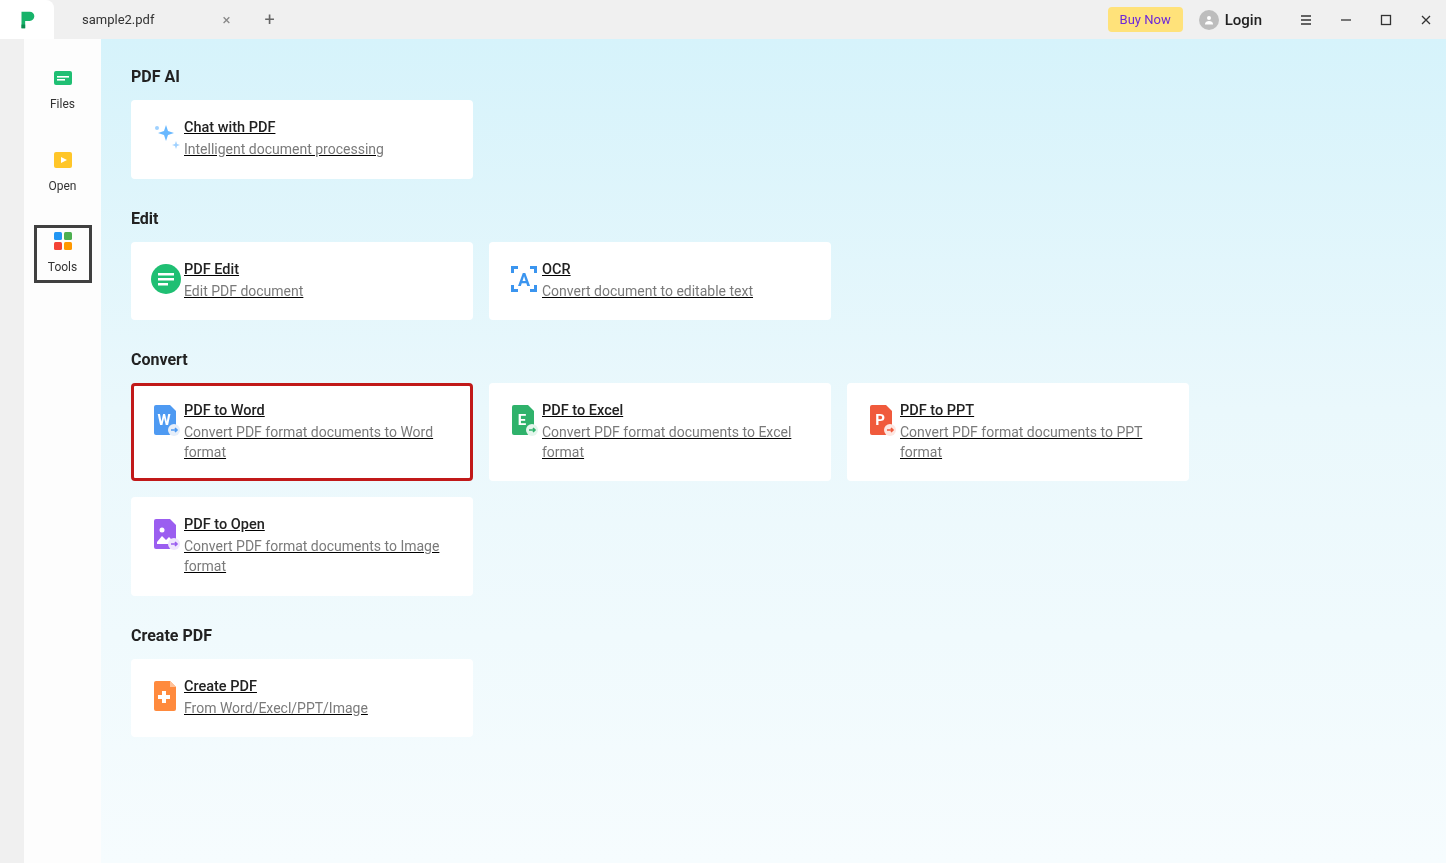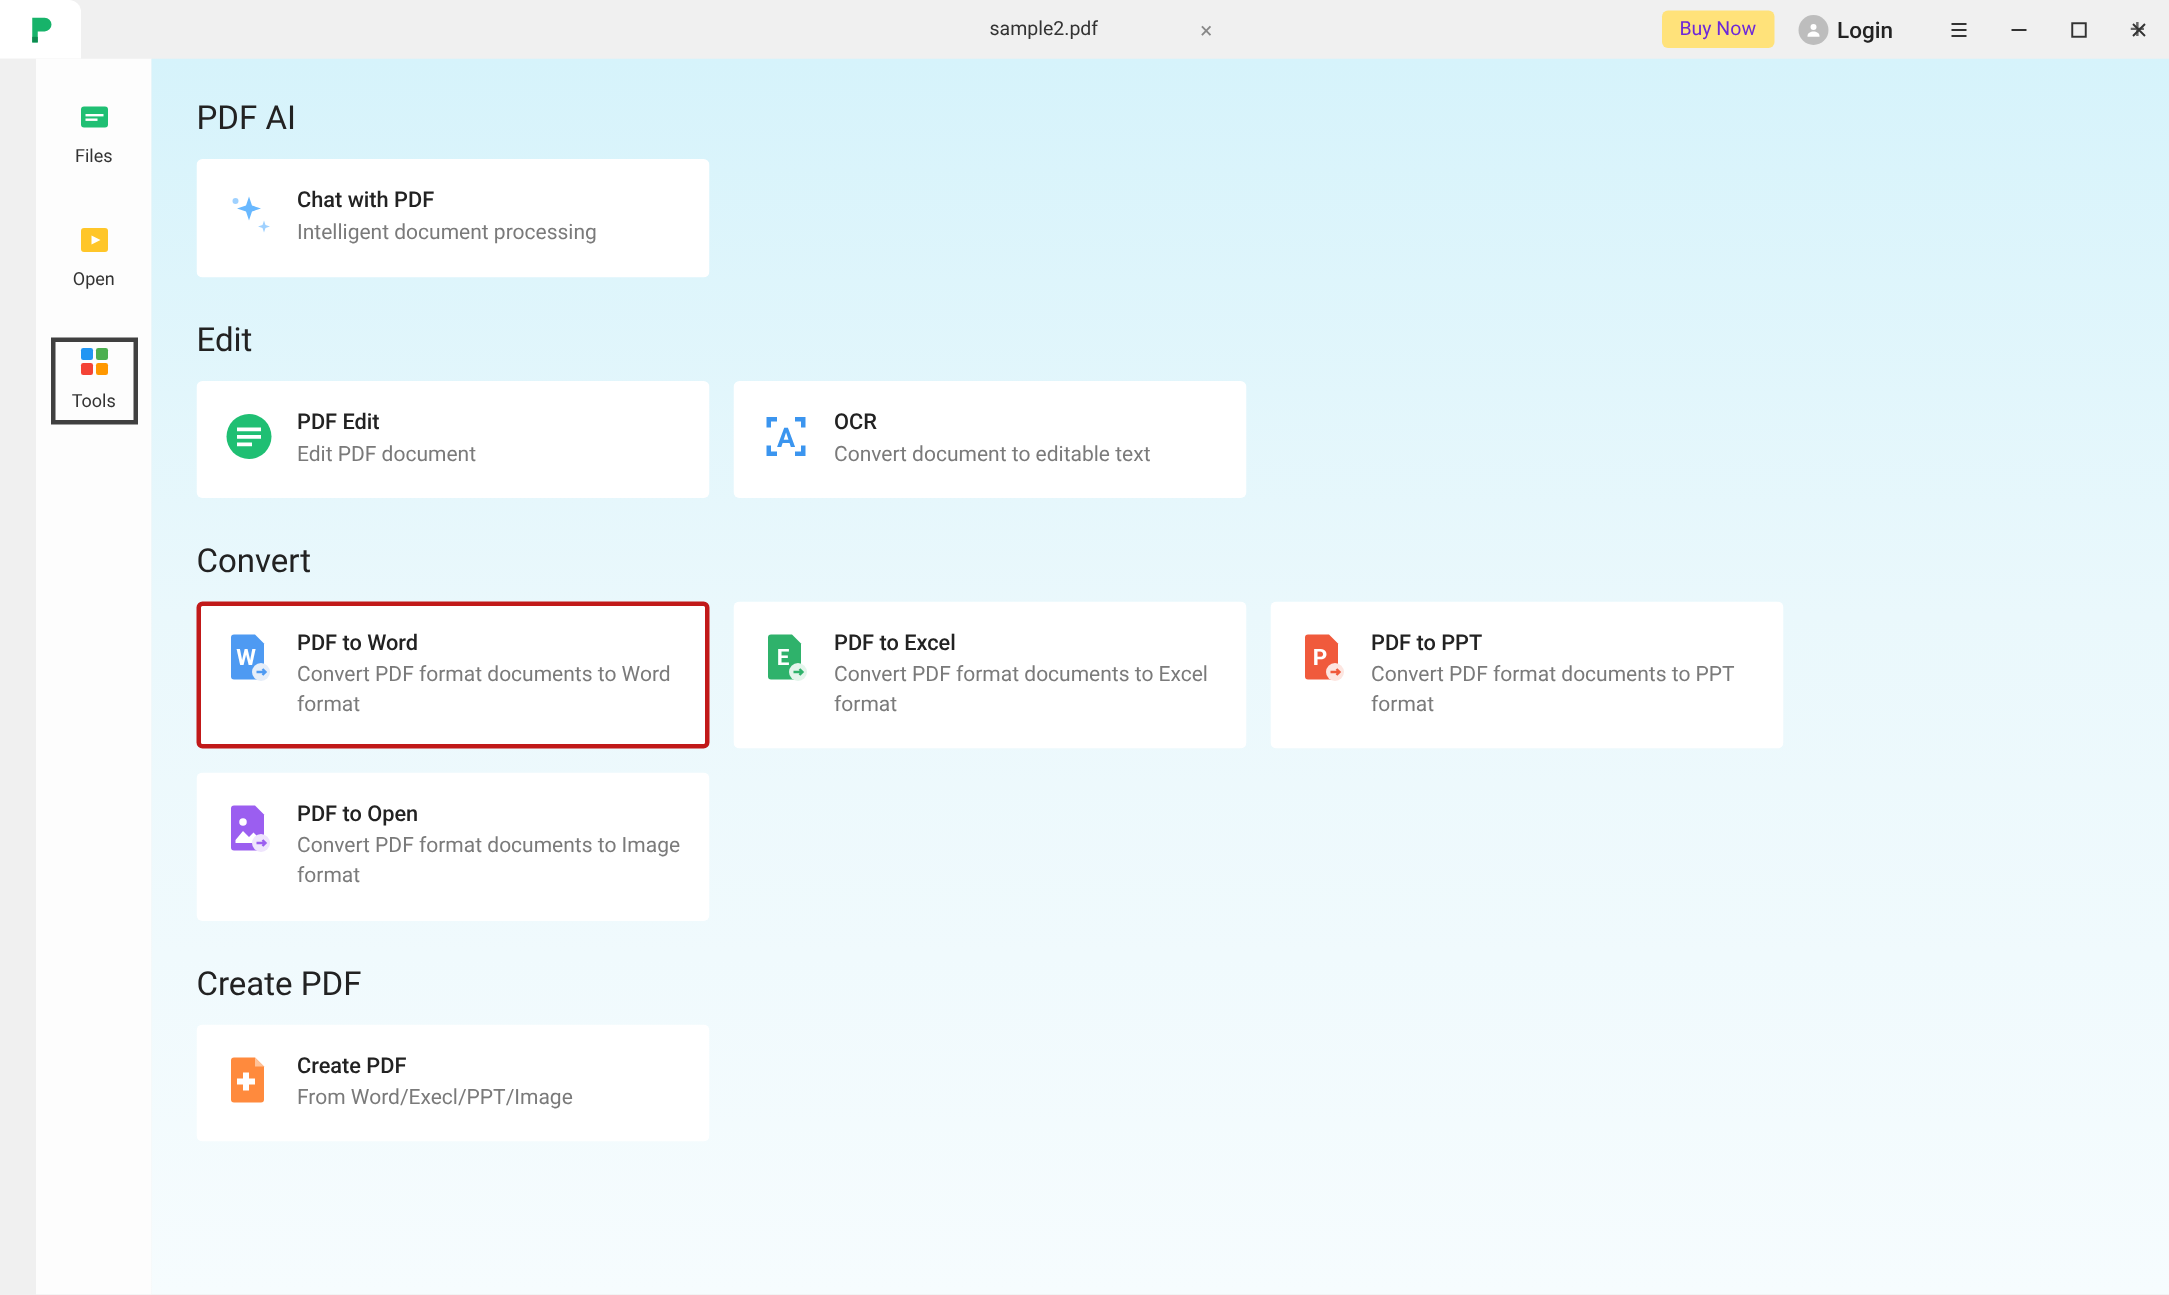--- a/index.html
+++ b/index.html
@@ -4,21 +4,20 @@
 <style>
 * { margin: 0; padding: 0; box-sizing: border-box; font-family: -apple-system, BlinkMacSystemFont, "Segoe UI", Roboto, sans-serif; }
 body { width: 1446px; height: 863px; overflow: hidden; background: #f0f0f0; }
 
 .titlebar {
   height: 39px;
   background: #f0f0f0;
   display: flex;
   align-items: center;
   position: relative;
-  justify-content: space-between;
 }
 .app-logo {
   width: 54px;
   height: 39px;
   display: flex;
   align-items: center;
   justify-content: center;
   background: #fff;
   border-top-right-radius: 8px;
 }
@@ -125,36 +124,37 @@
 .sidebar-label { font-size: 12px; color: #333; }
 
 .main {
   flex: 1;
   background: linear-gradient(180deg, #d6f3fb 0%, #eaf8fc 45%, #f6fcfe 100%);
   padding: 28px 30px;
   overflow-y: auto;
 }
 .section { margin-bottom: 30px; }
 .section-title {
-  font-size: 22px;
-  font-weight: 400;
+  font-size: 16px;
+  font-weight: 700;
   color: #222;
   margin-bottom: 14px;
 }
 .card-row { display: flex; gap: 16px; flex-wrap: wrap; }
 .card {
   width: 342px;
   background: #fff;
   border-radius: 4px;
   padding: 18px 16px;
   display: flex;
   align-items: flex-start;
-  gap: 14px;
+  gap: 0;
   cursor: pointer;
   border: 1px solid transparent;
+  text-decoration: underline;
 }
 .card.highlighted {
   border: 3px solid #c11919;
   padding: 16px 14px;
 }
 .card-icon {
   width: 36px;
   height: 36px;
   flex-shrink: 0;
   display: flex;

